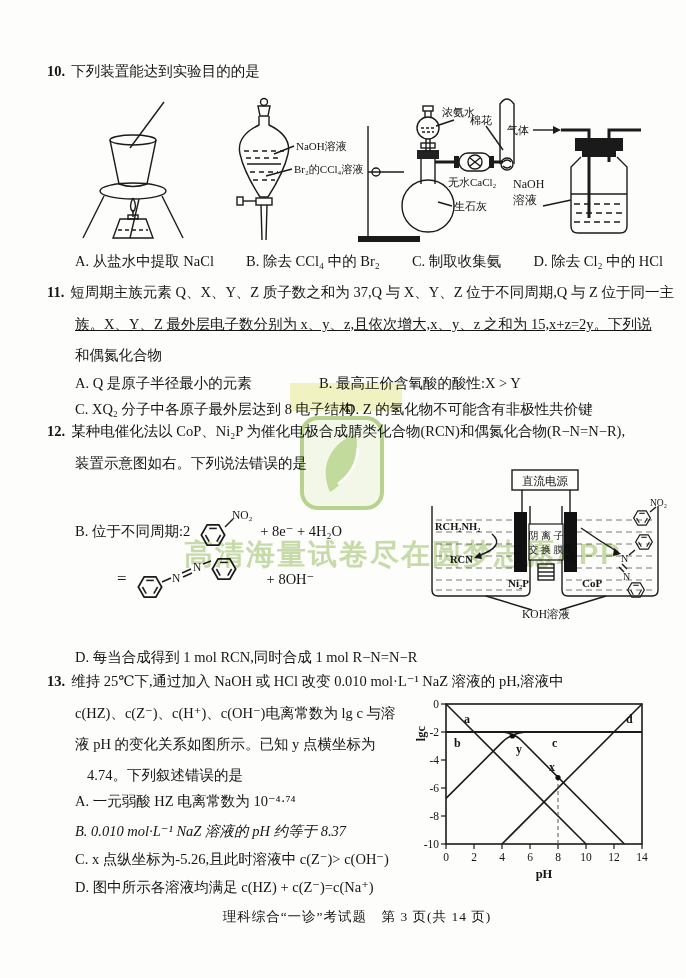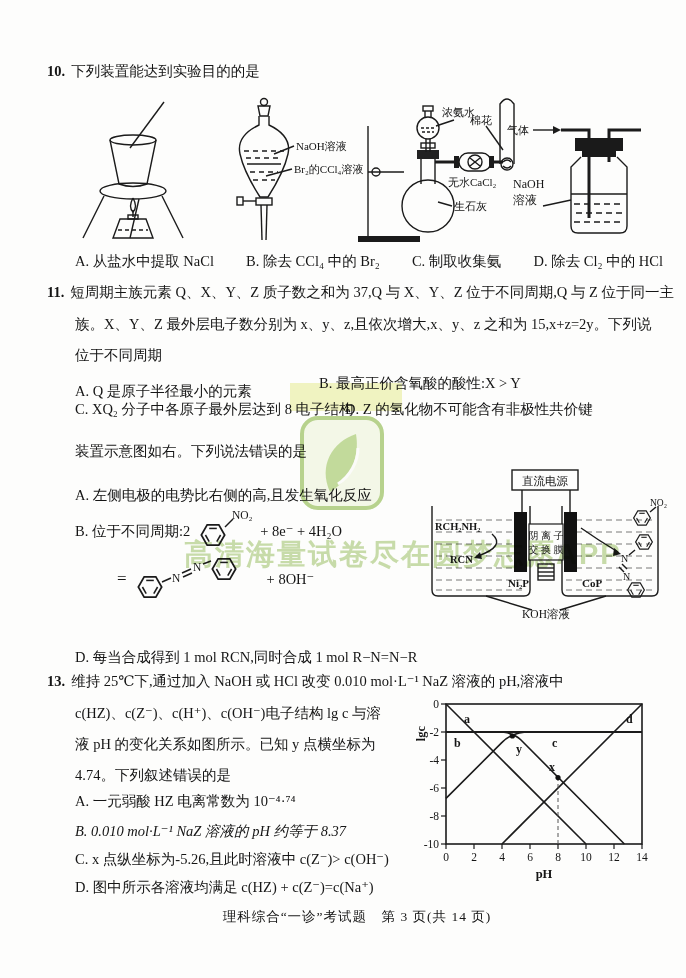--- a/index.html
+++ b/index.html
@@ -123,31 +123,33 @@
     <span>A. 从盐水中提取 NaCl</span>
     <span>B. 除去 CCl₄ 中的 Br₂</span>
     <span>C. 制取收集氨</span>
     <span>D. 除去 Cl₂ 中的 HCl</span>
   </div>
 
   <div class="abs" style="left:47px;top:283px;width:615px;">
     <div class="abs ln" style="left:0;top:0;">
       <span class="num">11.</span><span>短周期主族元素 Q、X、Y、Z 质子数之和为 37,Q 与 X、Y、Z 位于不同周期,Q 与 Z 位于同一主</span>
     </div>
-    <div class="abs ln" style="left:28px;top:32px;">族。X、Y、Z 最外层电子数分别为 x、y、z,且依次增大,x、y、z 之和为 15,x+z=2y。下列说</div>
-    <div class="abs ln" style="left:28px;top:63px;">位于不同周期</div>
-    <div class="abs ln" style="left:28px;top:91px;margin-top:8px;">A. Q 是原子半径最小的元素</div>
+    <div class="abs ln" style="left:28px;top:32px;text-decoration:underline;">族。X、Y、Z 最外层电子数分别为 x、y、z,且依次增大,x、y、z 之和为 15,x+z=2y。下列说</div>
+    <div class="abs ln" style="left:28px;top:63px;">和偶氮化合物</div>
+    <div class="abs ln" style="left:28px;top:91px;">A. Q 是原子半径最小的元素</div>
     <div class="abs ln" style="left:272px;top:91px;">B. 最高正价含氧酸的酸性:X &gt; Y</div>
     <div class="abs ln" style="left:28px;top:117px;">C. XQ₂ 分子中各原子最外层达到 8 电子结构</div>
     <div class="abs ln" style="left:298px;top:117px;">D. Z 的氢化物不可能含有非极性共价键</div>
   </div>
 
   <div class="abs" style="left:47px;top:422px;width:620px;height:250px;">
-    <div class="abs ln" style="left:28px;top:20px;">装置示意图如右。下列说法错误的是</div>
-    <div class="abs ln" style="left:28px;top:64px;">A. 左侧电极的电势比右侧的高,且发生氧化反应</div>
+    <div class="abs ln" style="left:0;top:0;">
+      <span class="num">12.</span><span>某种电催化法以 CoP、Ni₂P 为催化电极合成腈类化合物(RCN)和偶氮化合物(R−N=N−R),</span>
+    </div>
+    <div class="abs ln" style="left:28px;top:32px;">装置示意图如右。下列说法错误的是</div>
 
     <div class="abs eqrow" style="left:28px;top:86px;height:46px;">
       <span class="ln">B. 位于不同周期:2</span>
       <svg width="62" height="46" viewBox="0 0 62 46">
         <use href="#benz" x="5" y="13" width="28" height="28"></use>
         <line class="fig-stroke" x1="31" y1="19" x2="39" y2="11"></line>
         <text x="38" y="11" font-size="11.5">NO₂</text>
       </svg>
       <span class="ln">+ 8e⁻ + 4H₂O</span>
     </div>
@@ -222,23 +224,23 @@
     <use href="#benz" x="200" y="112" width="20" height="20"></use>
     <line class="fig-stroke" x1="60" y1="128" x2="106" y2="142"></line>
     <line class="fig-stroke" x1="180" y1="128" x2="134" y2="142"></line>
     <text x="120" y="150" font-size="11.5" text-anchor="middle">KOH溶液</text>
   </svg>
 
   <div class="abs" style="left:47px;top:672px;width:620px;">
     <div class="abs ln" style="left:0;top:0;">
       <span class="num">13.</span><span>维持 25℃下,通过加入 NaOH 或 HCl 改变 0.010 mol·L⁻¹ NaZ 溶液的 pH,溶液中</span>
     </div>
-    <div class="abs ln" style="left:28px;top:32px;">c(HZ)、c(Z⁻)、c(H⁺)、c(OH⁻)电子结构 lg c 与溶</div>
+    <div class="abs ln" style="left:28px;top:32px;">c(HZ)、c(Z⁻)、c(H⁺)、c(OH⁻)电离常数为 lg c 与溶</div>
     <div class="abs ln" style="left:28px;top:63px;">液 pH 的变化关系如图所示。已知 y 点横坐标为</div>
-    <div class="abs ln" style="left:28px;top:94px;font-family:Liberation Serif, serif;">4.74。下列叙述错误的是</div>
+    <div class="abs ln" style="left:40px;top:94px;font-family:Liberation Serif, serif;">4.74。下列叙述错误的是</div>
     <div class="abs ln" style="left:28px;top:120px;">A. 一元弱酸 HZ 电离常数为 10⁻⁴·⁷⁴</div>
     <div class="abs ln" style="left:28px;top:150px;font-style:italic;">B. 0.010 mol·L⁻¹ NaZ 溶液的 pH 约等于 8.37</div>
     <div class="abs ln" style="left:28px;top:178px;">C. x 点纵坐标为-5.26,且此时溶液中 c(Z⁻)&gt; c(OH⁻)</div>
     <div class="abs ln" style="left:28px;top:206px;">D. 图中所示各溶液均满足 c(HZ) + c(Z⁻)=c(Na⁺)</div>
   </div>
 
   <svg class="abs" style="left:412px;top:696px;" width="260" height="188" viewBox="0 0 260 188">
     <rect x="34" y="8" width="196" height="140" fill="none" stroke="#1b1b1b" stroke-width="1.6"></rect>
 
     <line x1="34" y1="8" x2="174" y2="148" stroke="#1b1b1b" stroke-width="1.6"></line>

